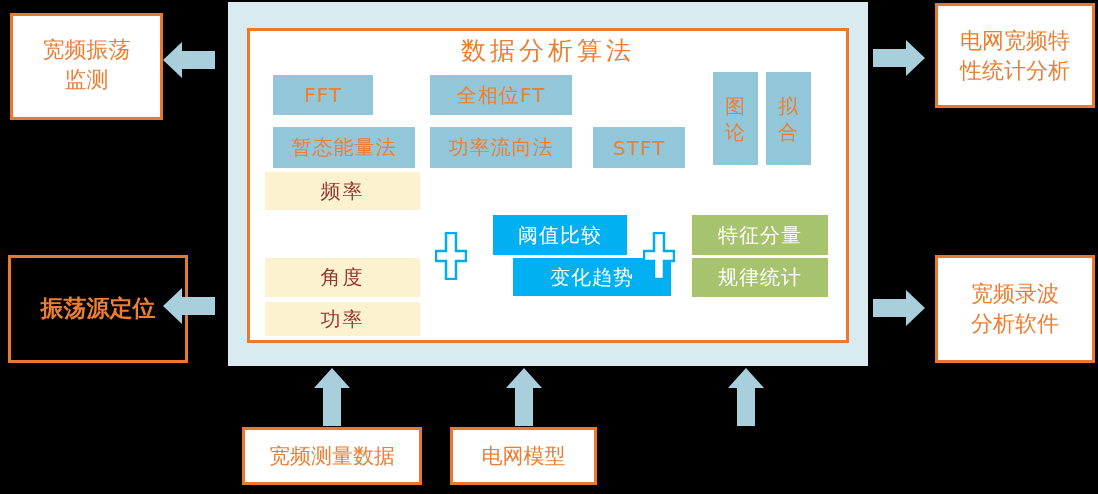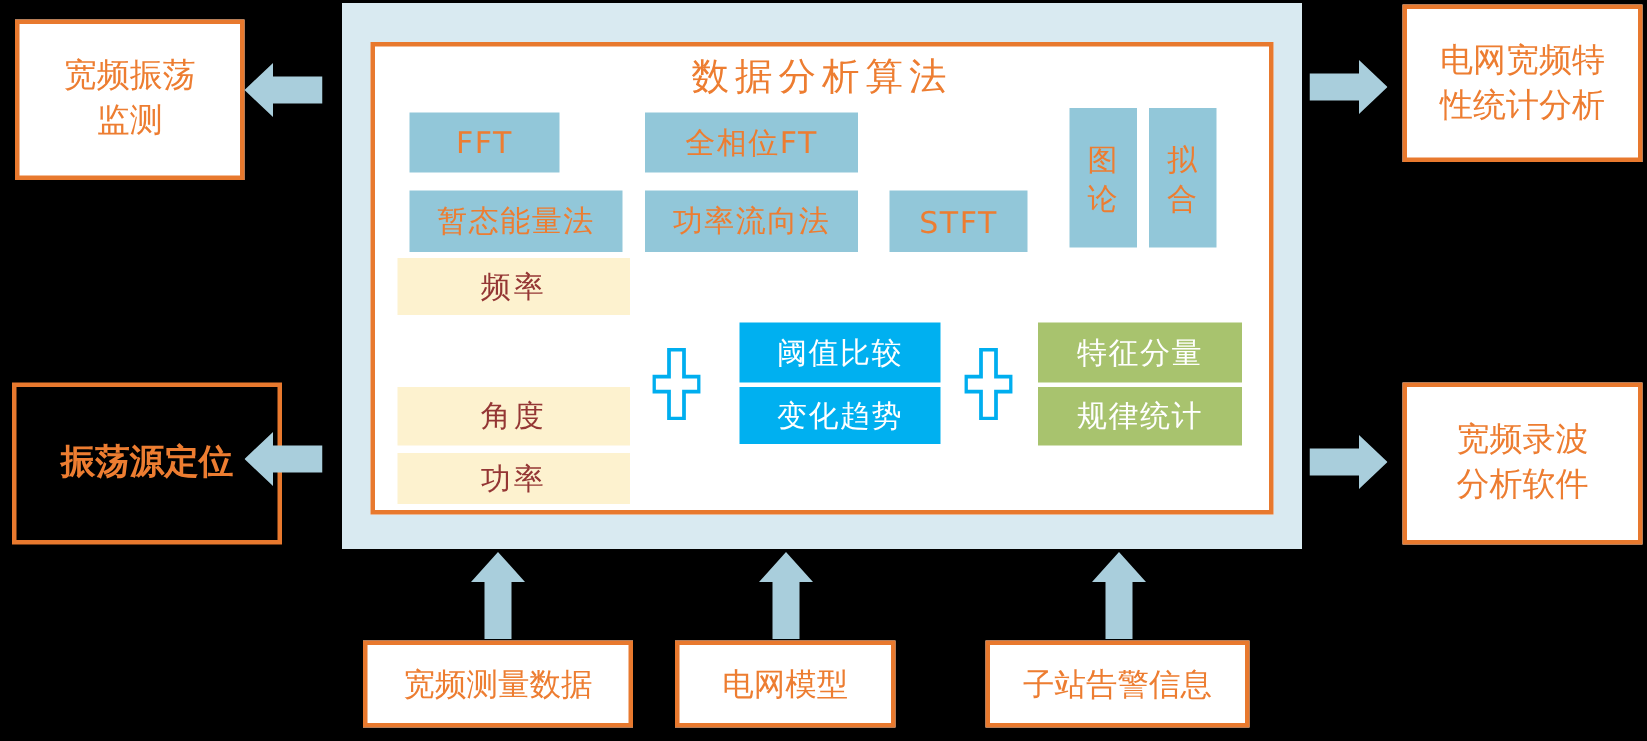--- a/index.html
+++ b/index.html
@@ -65,21 +65,21 @@
 
   <div class="cream" style="left:265px;top:172px;width:155px;height:38px;">频率</div>
   <div class="cream" style="left:265px;top:258px;width:155px;height:39px;">角度</div>
   <div class="cream" style="left:265px;top:302px;width:155px;height:34px;">功率</div>
 
   <svg class="plus" style="left:435px;top:232px;" width="32" height="48" viewBox="0 0 32 48">
     <path d="M11 1 h10 v18 h10 v10 h-10 v18 h-10 v-18 h-10 v-10 h10 z" fill="#FFFFFF" stroke="#00AEEF" stroke-width="2.5"></path>
   </svg>
 
   <div class="cyanbox" style="left:493px;top:215px;width:134px;height:40px;">阈值比较</div>
-  <div class="cyanbox" style="left:493px;top:258px;width:134px;height:38px;">变化趋势</div>
+  <div class="cyanbox" style="left:513px;top:258px;width:158px;height:38px;">变化趋势</div>
 
   <svg class="plus" style="left:643px;top:232px;" width="32" height="48" viewBox="0 0 32 48">
     <path d="M11 1 h10 v18 h10 v10 h-10 v18 h-10 v-18 h-10 v-10 h10 z" fill="#FFFFFF" stroke="#00AEEF" stroke-width="2.5"></path>
   </svg>
 
   <div class="greenbox" style="left:692px;top:215px;width:136px;height:40px;">特征分量</div>
   <div class="greenbox" style="left:692px;top:258px;width:136px;height:39px;">规律统计</div>
 
   <div class="obox white" style="left:10px;top:13px;width:153px;height:107px;font-family:Liberation Mono, monospace;">
     <span class="wrap" style="width:96px;">宽频振荡监测</span>
@@ -118,17 +118,14 @@
   <svg class="arrow" style="left:728px;top:368px;" width="36" height="58" viewBox="0 0 36 58">
     <polygon points="18,0 0,20 9,20 9,58 27,58 27,20 36,20" fill="#A9CEDC"></polygon>
   </svg>
 
   <div class="obox white" style="left:242px;top:427px;width:180px;height:58px;font-size:21px;">
     <span>宽频测量数据</span>
   </div>
   <div class="obox white" style="left:450px;top:427px;width:147px;height:58px;font-size:21px;">
     <span>电网模型</span>
   </div>
-  <div class="obox white" style="left:657px;top:427px;width:176px;height:58px;font-size:21px;">
-    <span>子站告警信息</span>
-  </div>
 
 </div>
 
 </body></html>

